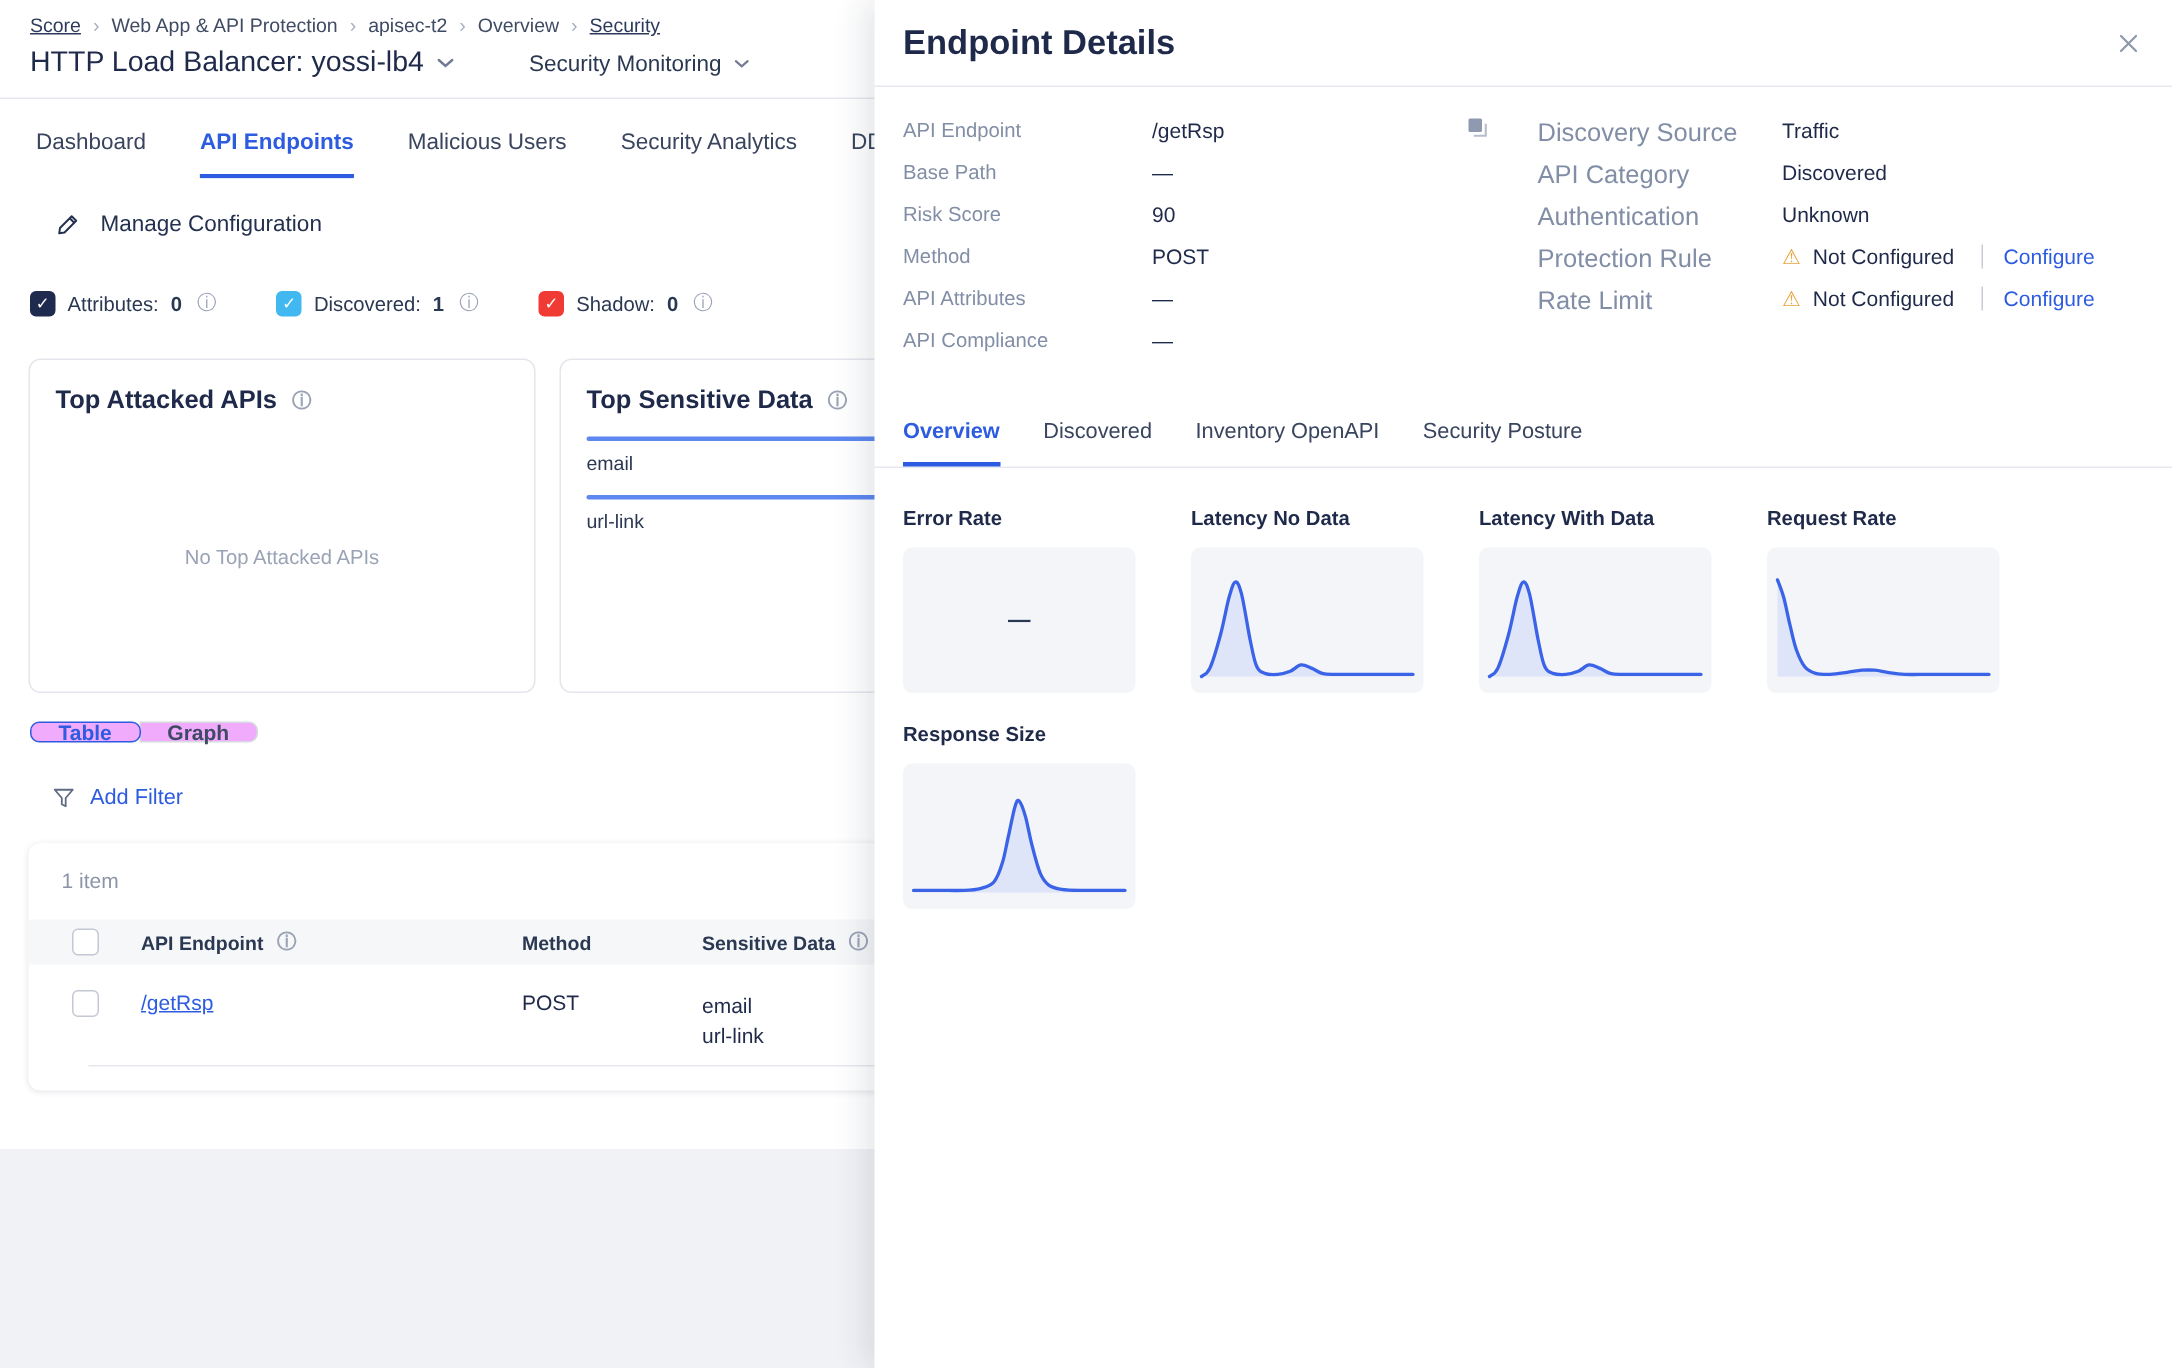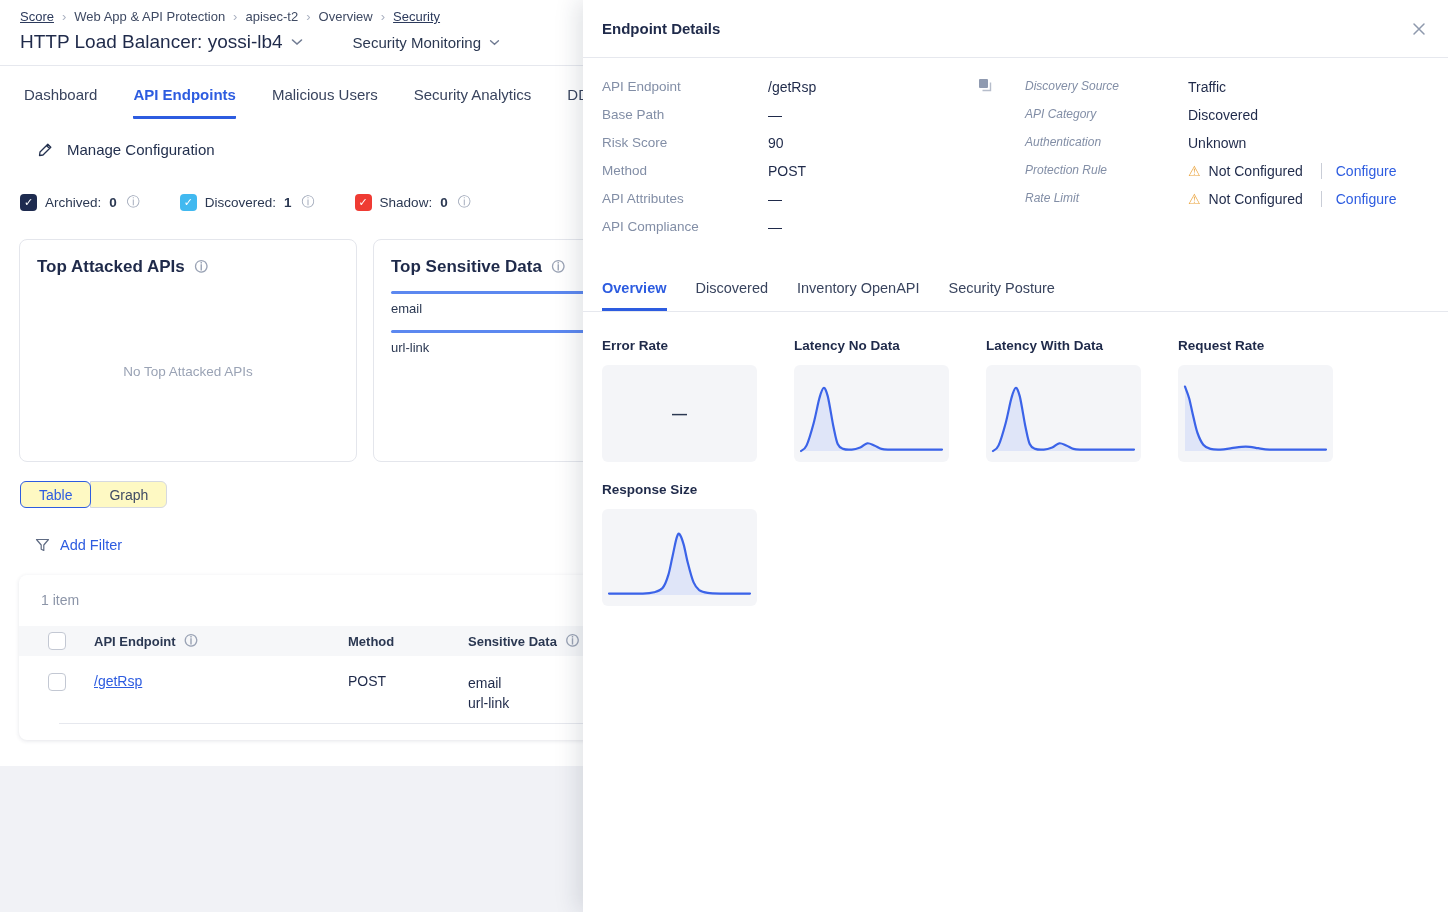--- a/index.html
+++ b/index.html
@@ -38,21 +38,21 @@
   
   .cards { display:flex; gap:16px; margin:28px 0 0 19px; }
   .card { width:338px; height:223px; background:#fff; border:1px solid #e4e6ec; border-radius:8px; padding:17px 17px; position:relative; }
   .card-title { font-size:17px; font-weight:600; color:#1f2a4a; display:flex; align-items:center; gap:8px; }
   .card-empty { position:absolute; top:124px; left:0; width:100%; text-align:center; font-size:13.5px; color:#9aa3b5; }
   .sd-item { margin-top:14px; }
   .sd-bar { height:3px; border-radius:2px; background:#5c88f0; }
   .sd-label { font-size:13px; color:#2b3852; margin-top:7px; }
   
   .seg { display:flex; }
-  .seg-btn { height:27px; padding:0 18px; background:#fef9c3; border:1px solid #d6d9e0; font-size:14px; color:#3f4a63; display:flex; align-items:center; cursor:pointer; font-family:inherit; }
+  .seg-btn { height:14px; padding:0 18px; background:#f0abfc; border:1px solid #d6d9e0; font-size:14px; color:#3f4a63; display:flex; align-items:center; cursor:pointer; font-family:inherit;font-weight:bold; }
   .seg-btn:first-child { border-radius:6px 0 0 6px; }
   .seg-btn:last-child { border-radius:0 6px 6px 0; margin-left:-1px; }
   .seg-btn.active { border:1px solid #2d5ce0; color:#2d5ce0; z-index:1; position:relative; border-radius:6px; }
   .view-toggle { margin:19px 0 0 20px; }
   
   .add-filter { display:flex; align-items:center; gap:10px; margin:29px 0 0 35px; font-size:14.5px; color:#2d5ce0; cursor:pointer; }
   
   .table-card { margin:22px 0 0 19px; width:1410px; background:#fff; border-radius:8px; box-shadow:0 1px 4px rgba(30,40,70,0.12); padding-top:17px; }
   .table-top { display:flex; align-items:center; padding-left:22px; }
   .item-count { font-size:14px; color:#8c95a8; margin-right:30px; }
@@ -68,28 +68,28 @@
   .sens-line { line-height:20px; }
   .t-bottom-rule { border-bottom:1px solid #e6e8ee; margin-left:40px; }
   .t-footer-space { height:16px; }
   .col-head { display:flex; align-items:center; gap:7px; }
   
   .panel {
     position:absolute; left:583px; top:0; width:865px; height:912px;
     background:#fff; box-shadow:-6px 0 22px rgba(25,35,60,0.13); z-index:10;
   }
   .panel-hdr { height:58px; display:flex; align-items:center; padding:0 18px 0 19px; border-bottom:1px solid #e6e8ee; }
-  .panel-title { font-size:15px; font-weight:600; color:#1f2a4a; flex:1; }
+  .panel-title { font-size:23px; font-weight:600; color:#1f2a4a; flex:1; }
   .close-btn { cursor:pointer; padding:4px; display:flex; }
   .details { display:flex; padding:21px 16px 0 19px; }
   .dgroup-l { width:423px; position:relative; }
   .dgroup-r { flex:1; }
   .drow { display:flex; align-items:flex-start; height:28px; }
   .dlabel { width:166px; font-size:13.5px; color:#828ea6; }
-  .dlabel-r { width:163px; font-size:12px; color:#828ea6;font-style:italic; }
+  .dlabel-r { width:163px; font-size:17px; color:#828ea6; }
   .dvalue { font-size:14px; color:#1f2a4a; }
   .copy-ic { position:absolute; right:32px; top:-2px; cursor:pointer; }
   .warn-wrap { display:flex; align-items:center; gap:8px; font-size:14px; color:#1f2a4a; }
   .warn-glyph { color:#eaa33c; font-size:14px; line-height:1; }
   .pipe { width:1px; height:16px; background:#c9cdd7; margin:0 6px 0 10px; }
   .cfg-link { color:#2d5ce0; font-size:14px; cursor:pointer; text-decoration:none; }
   
   .ptabs { display:flex; gap:29px; padding-left:19px; margin-top:33px; border-bottom:1px solid #e6e8ee; }
   .ptab { font-size:14.5px; color:#39445e; padding-bottom:12px; cursor:pointer; }
   .ptab.active { color:#2d5ce0; font-weight:700; border-bottom:3px solid #2d5ce0; }
@@ -150,21 +150,21 @@
       <svg width="17" height="17" viewBox="0 0 17 17">
           <path d="M10.8 3.2l3 3L6 14 2.5 14.5 3 11z M9.5 4.5l3 3" fill="none" stroke="#23304e" stroke-width="1.3" stroke-linejoin="round"></path>
         </svg>
     </span>
     <span>Manage Configuration</span>
   </div>
 
   <div class="chk-row">
     <div class="chk-item">
       <span class="chk-box" style="background: rgb(30, 43, 79);">✓</span>
-      <span>Archived:</span>
+      <span>Attributes:</span>
       <span class="chk-count">0</span>
       <span class="info-i">ⓘ</span>
     </div>
     <div class="chk-item">
       <span class="chk-box" style="background: rgb(65, 185, 240);">✓</span>
       <span>Discovered:</span>
       <span class="chk-count">1</span>
       <span class="info-i">ⓘ</span>
     </div>
     <div class="chk-item">

